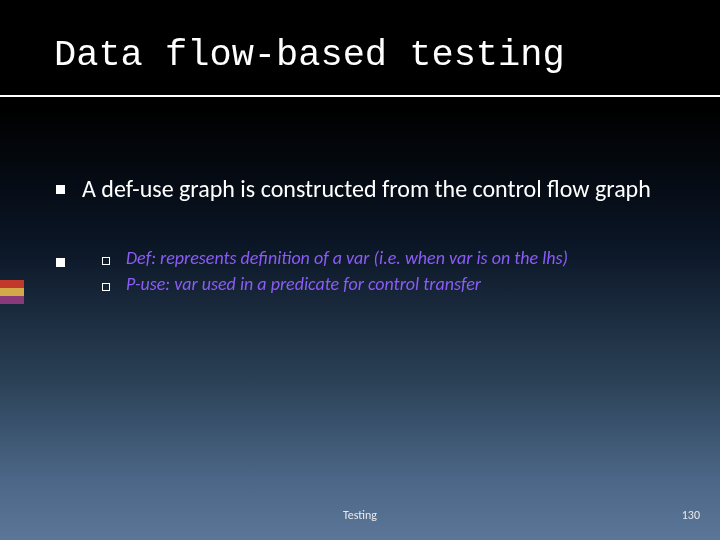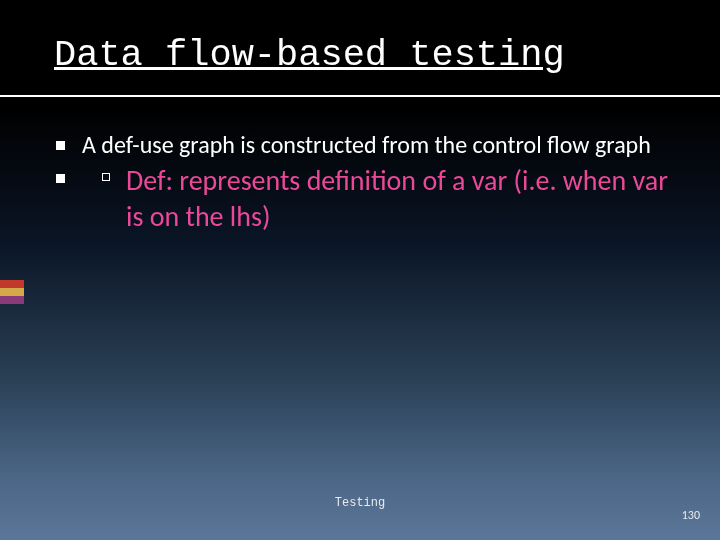--- a/index.html
+++ b/index.html
@@ -12,21 +12,20 @@
   }
   .title-region {
     padding: 34px 0 8px 54px;
   }
   .title {
     font-family: Consolas, 'Courier New', monospace;
     font-size: 37px;
     font-weight: normal;
     color: #ffffff;
     letter-spacing: 0px;
-    text-decoration: underline;
   }
   .divider {
     position: absolute;
     left: 0;
     top: 95px;
     width: 100%;
     height: 2px;
     background: #ffffff;
   }
   .accent-strip {
@@ -50,42 +49,44 @@
   .lvl1 {
     list-style: none;
   }
   .lvl1 > li {
     position: relative;
     padding-left: 28px;
     font-size: 24px;
     line-height: 1.22;
     margin-bottom: 3px;
     color: #ffffff;
+    margin-top: 44px;
   }
   .lvl1 > li::before {
     content: "";
     position: absolute;
     left: 2px;
     top: 11px;
     width: 9px;
     height: 9px;
     background: #ffffff;
   }
   .lvl2 {
     list-style: none;
     margin-top: 4px;
     margin-left: 18px;
   }
   .lvl2 > li {
     position: relative;
     padding-left: 26px;
-    font-size: 28px;
+    font-size: 18px;
     line-height: 1.28;
     margin-bottom: 3px;
-    color: #ec4899;
+    color: #8b5cf6;
+    font-style: italic;
   }
   .lvl2 > li::before {
     content: "";
     position: absolute;
     left: 2px;
     top: 10px;
     width: 8px;
     height: 8px;
     border: 1.5px solid #ffffff;
     box-sizing: border-box;
@@ -96,22 +97,21 @@
     bottom: 18px;
     left: 0;
     width: 100%;
     font-size: 12px;
     color: #eaeaea;
   }
   .footer-center {
     position: absolute;
     left: 50%;
     transform: translateX(-50%);
-    bottom: 12px;
-    font-family: Liberation Mono, monospace;
+    bottom: 0;
   }
   .footer-right {
     position: absolute;
     right: 20px;
     bottom: 0;
   }
 </style>
 </head>
 <body>
 
@@ -130,20 +130,23 @@
 <div class="body-region">
   <ul class="lvl1">
     <li>
       <span>A def-use graph is constructed from the control flow graph</span>
     </li>
     <li>
       <ul class="lvl2">
         <li>
           <span>Def: represents definition of a var (i.e. when var is on the lhs)</span>
         </li>
+        <li>
+          <span>P-use: var used in a predicate for control transfer</span>
+        </li>
       </ul>
     </li>
   </ul>
 </div>
 
 <div class="footer">
   <span class="footer-center">Testing</span>
   <span class="footer-right">130</span>
 </div>
 

